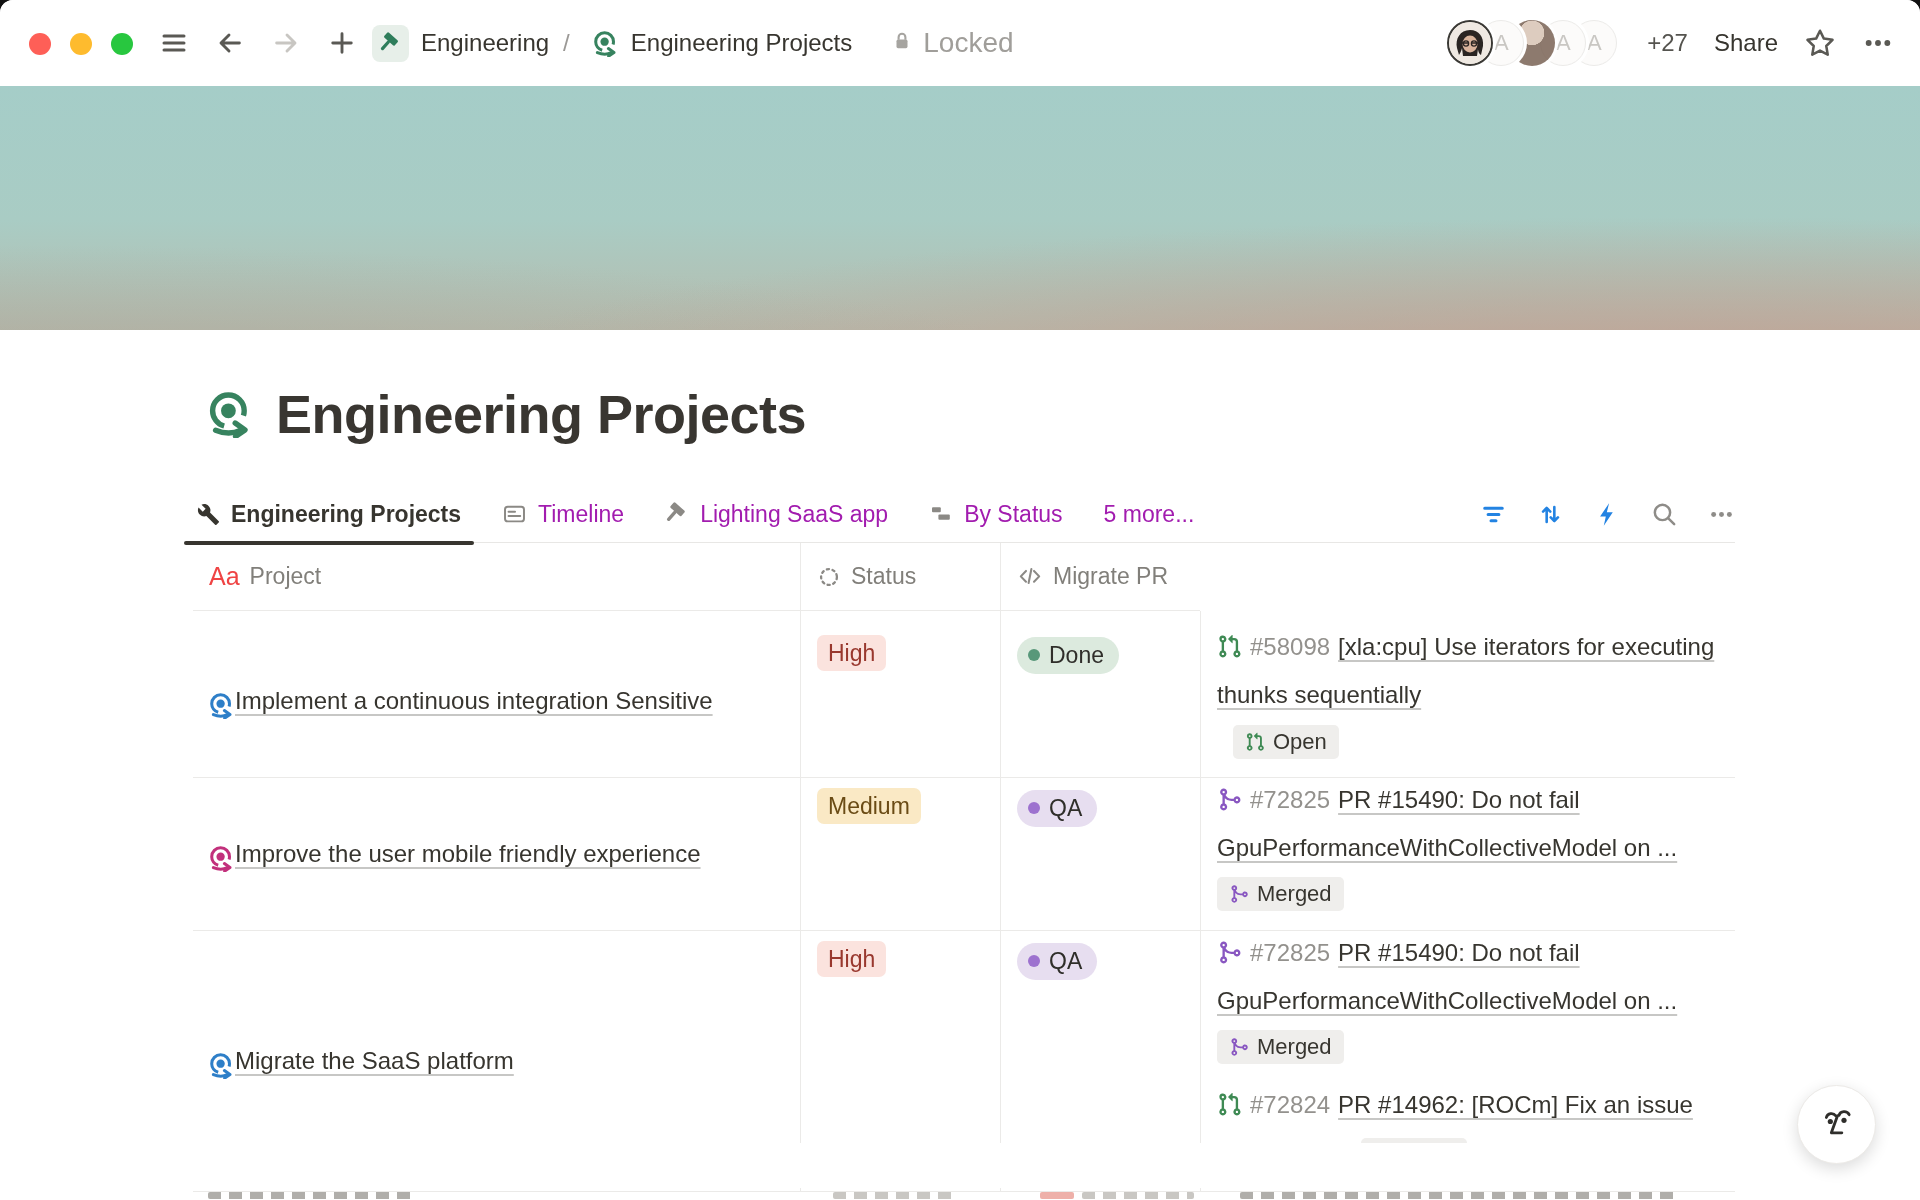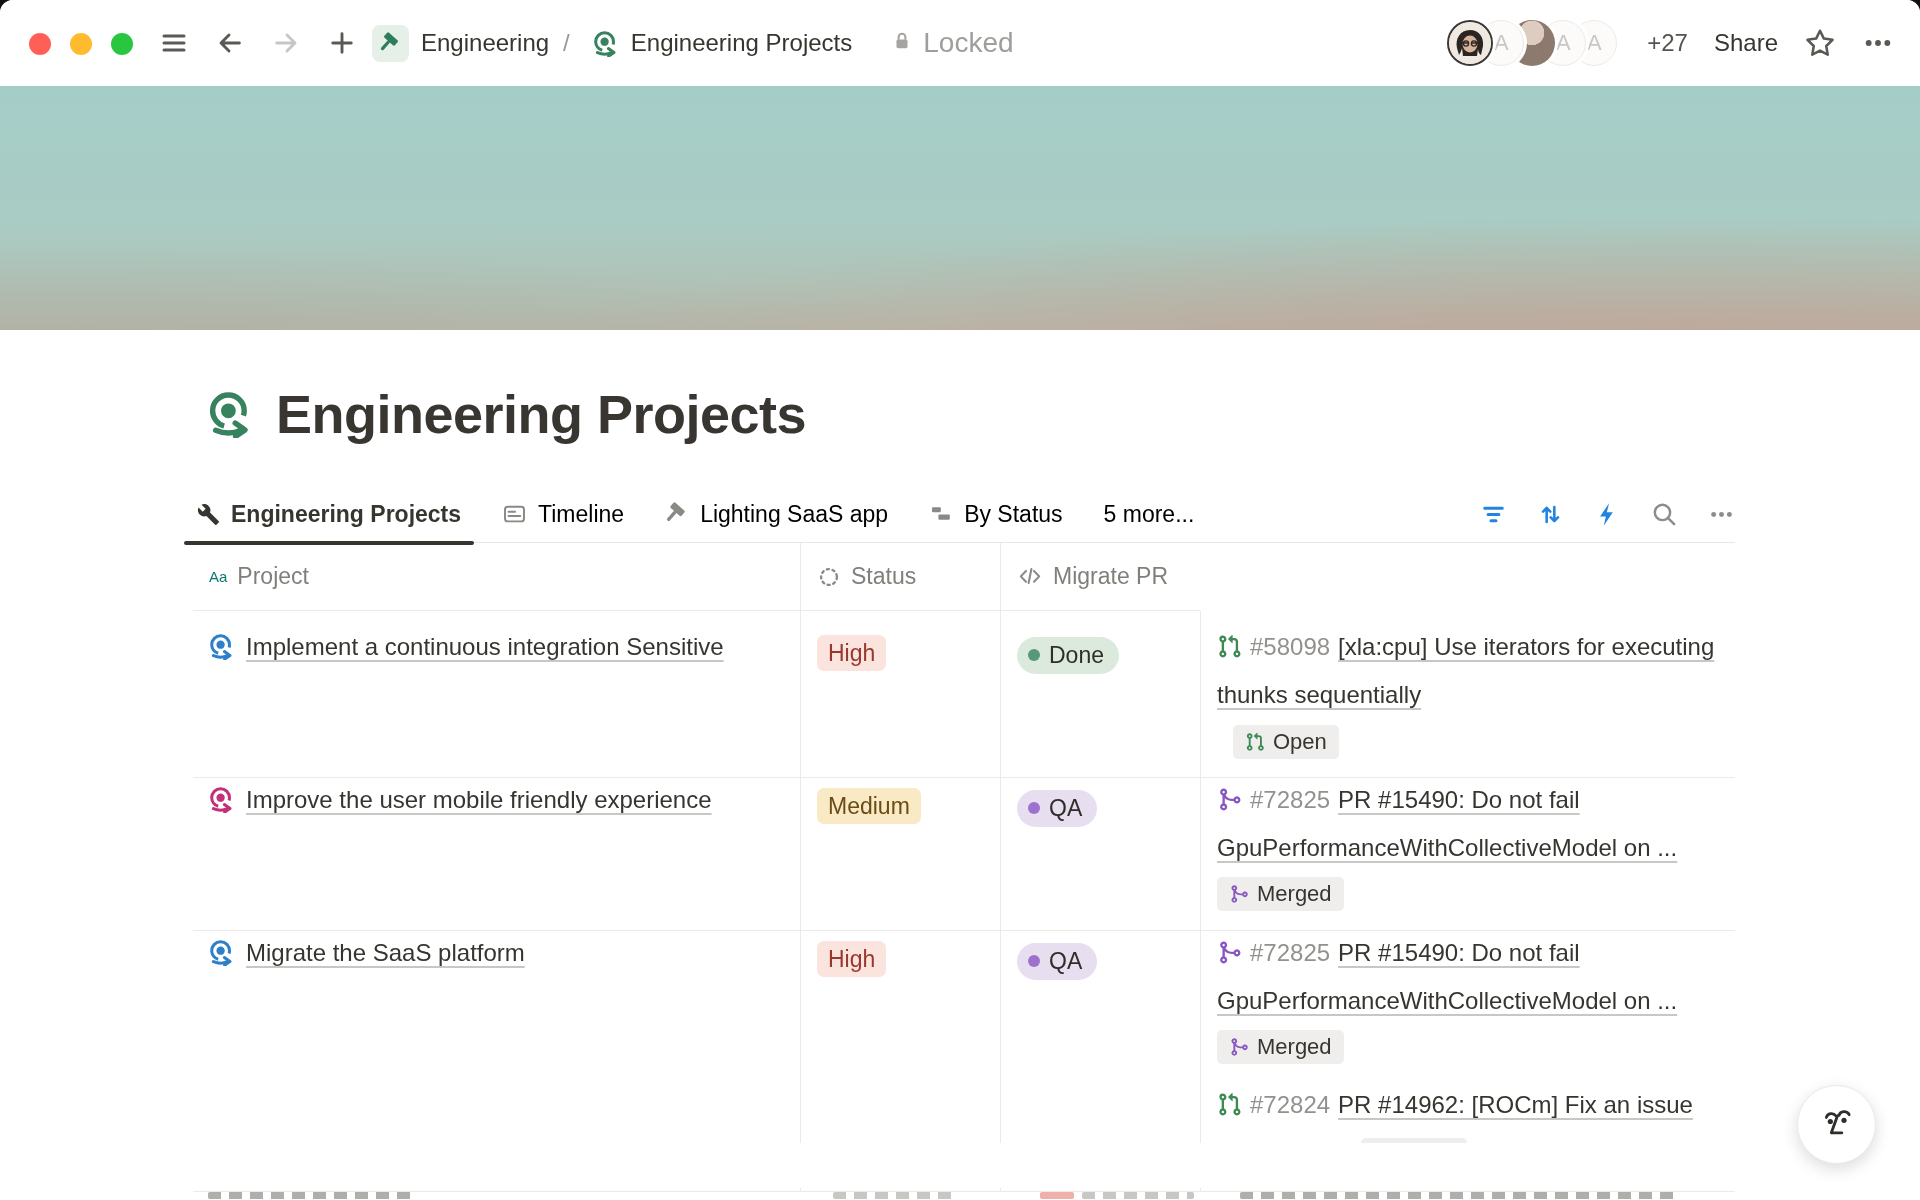--- a/index.html
+++ b/index.html
@@ -40,41 +40,41 @@
       radial-gradient(110% 120% at 2% 125%, rgba(168,158,147,.55) 0%, rgba(168,158,147,0) 50%),
       linear-gradient(180deg, #a5cdc8 0%, #a9ccc4 55%, #b6bcae 100%); }
 
   
   .titlerow { position:absolute; left:206px; top:383px; display:flex; align-items:center; gap:22px; }
   .titleicon { color:#37835f; display:flex; }
   .pagetitle { font-size:54px; font-weight:700; color:#393631; letter-spacing:-.5px; }
 
   
   .tabsbar { position:absolute; left:193px; top:486px; width:1542px; height:57px; display:flex; align-items:center; border-bottom:1px solid #e8e7e5; }
-  .tab { display:flex; align-items:center; gap:11px; font-size:23px; color:#000000; height:57px; padding:0 4px; margin-right:33px; position:relative; }
+  .tab { display:flex; align-items:center; gap:11px; font-size:23px; color:#a21caf; height:57px; padding:0 4px; margin-right:33px; position:relative; }
   .tab .tic { color:#8b8985; display:flex; }
   .tab.active { color:#37352f; font-weight:700; }
   .tab.active .tic { color:#37352f; }
   .tab.active::after { content:""; position:absolute; left:-9px; right:-9px; bottom:-2px; height:4px; background:#37352f; border-radius:2px; }
   .tabactions { margin-left:auto; display:flex; align-items:center; gap:30px; }
   .ta { display:flex; color:#2383e2; }
   .ta.gray { color:#8e8c88; }
 
   
   .table { position:absolute; left:193px; top:543px; width:1542px; }
   .trow, .thead { display:grid; grid-template-columns:607px 200px 200px 535px; }
   .thead { height:68px; }
   .thead .hcell { display:flex; align-items:center; gap:10px; color:#817f7a; font-size:23px; padding-left:16px; }
   .hic { color:#8b8985; display:flex; }
-  .aa-glyph { font-size:15px; color:#0f766e; }
+  .aa-glyph { font-size:25px; color:#ef4444; }
   .cell, .hcell { border-bottom:1px solid #ebeae8; }
   .cell:nth-child(n+2), .hcell:nth-child(n+2) { border-left:1px solid #ebeae8; }
   .trow.r1 { height:153px; } .trow.r2 { height:153px; } .trow.r3 { height:262px; }
   .trow .cell { padding:14px 16px 0 16px; font-size:24px; line-height:44px; }
-  .cell-project { display:flex; gap:11px; padding-left:15px !important; }
+  .cell-project { display:flex; padding-left:15px !important;align-items:center; }
   .proj-ic { flex:0 0 auto; margin-top:8px; display:flex; }
   .proj-ic.blue { color:#2e7fc8; } .proj-ic.pink { color:#c2307c; }
   .proj-link { color:#37352f; max-width:500px; }
   .ulink { text-decoration:underline; text-decoration-thickness:1.5px; text-underline-offset:5px; text-decoration-color:rgba(55,53,47,.28); cursor:pointer; }
   .cell-priority, .cell-status { padding-top:20px !important; }
   .pill { display:inline-block; font-size:23px; line-height:36px; padding:0 11px; border-radius:7px; }
   .pri-high { background:#fbe3de; color:#99382e; }
   .pri-med  { background:#fae9c5; color:#6a4b15; }
   .capsule { display:inline-flex; align-items:center; gap:9px; height:37px; padding:0 15px 0 11px; border-radius:19px; font-size:23px; color:#2f2e2a; }
   .capsule .dot { width:12px; height:12px; border-radius:50%; }

